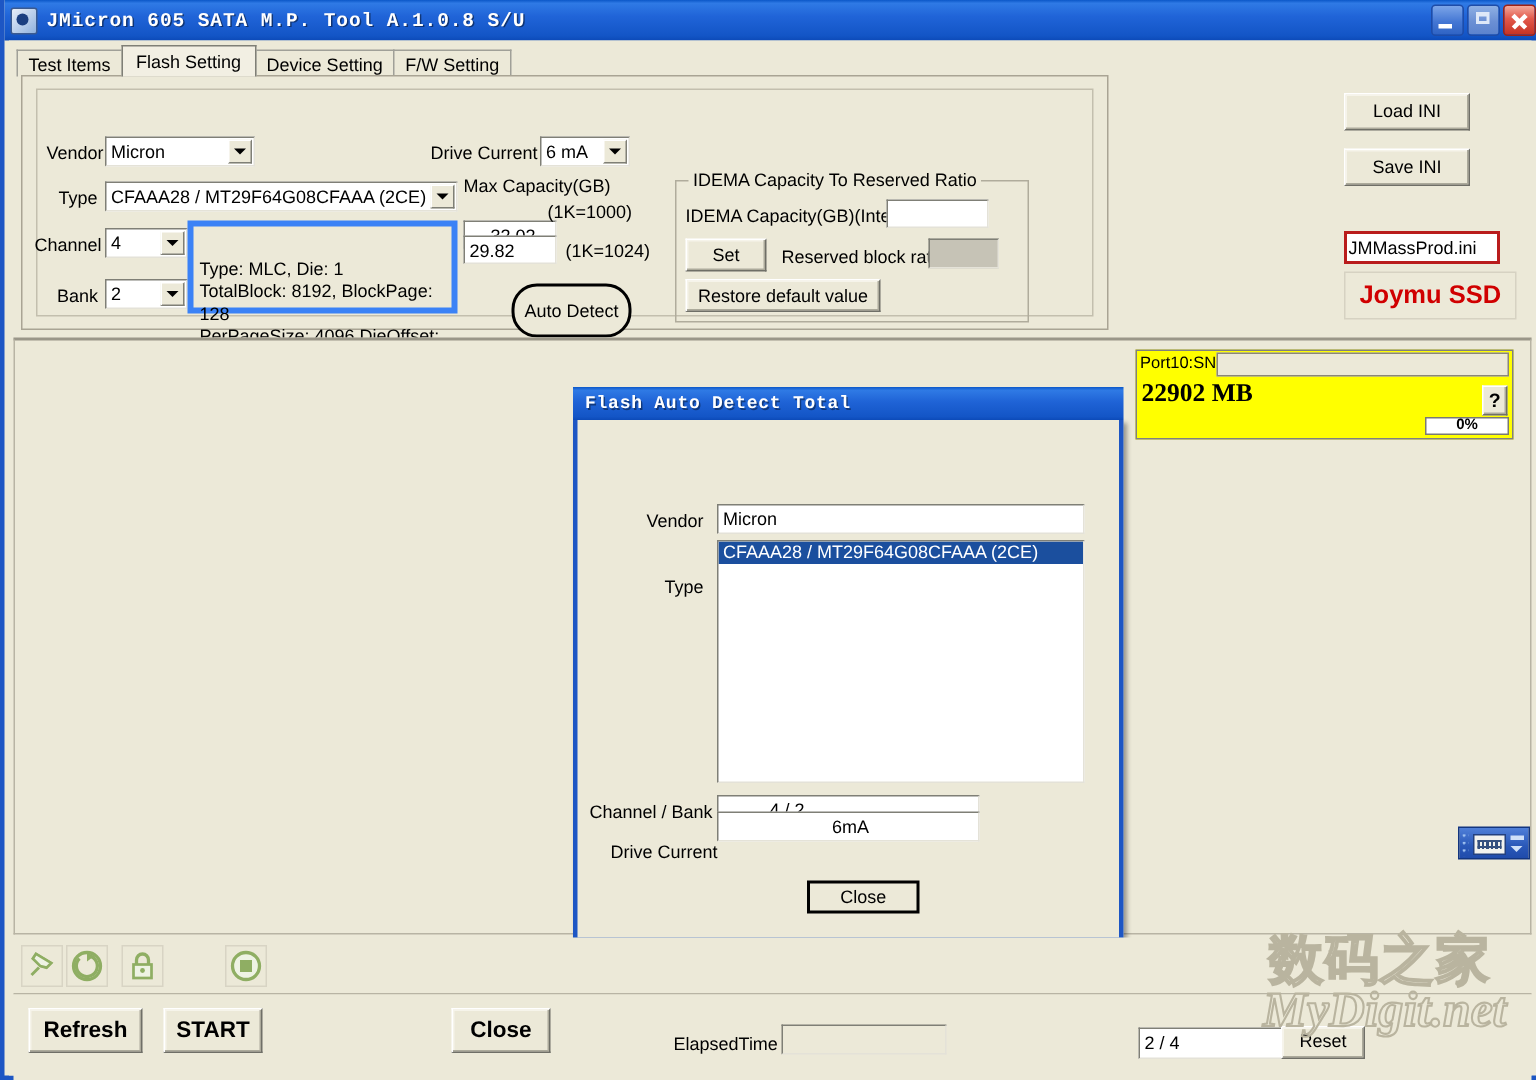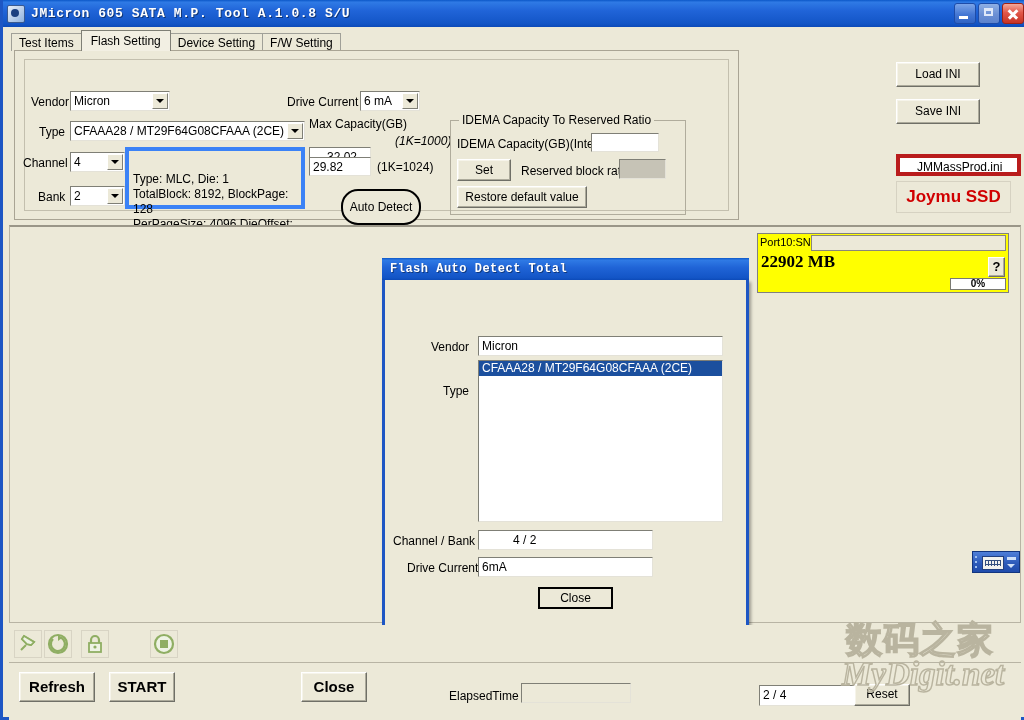--- a/index.html
+++ b/index.html
@@ -272,27 +272,27 @@
   
   .ini-panel {
     position: absolute;
     left: 880px; top: 26px;
     width: 138px;
     height: 170px;
   }
   .ini-name {
     position: absolute;
     left: 10px; top: 101px;
-    width: 125px; height: 22px;
+    width: 104px; height: 22px;
     box-sizing: border-box;
     background: #fff;
-    border: 4px solid #b91c1c;
+    border: 2px solid #b91c1c;
     font-size: 12px;
     line-height: 19px;
-    padding-left: 17px;
+    padding-left: 1px;
     color: #000;
     white-space: nowrap;
   }
   .ini-brand {
     position: absolute;
     left: 10px; top: 128px;
     width: 115px; height: 32px;
     box-sizing: border-box;
     background: #ece9d8;
     border: 1px solid #d6d2c2;
@@ -587,21 +587,21 @@
 PerPageSize: 4096 DieOffset: 0</div>
 
         <span class="lbl" style="left:272px; top:44px;">Drive Current</span>
         <div class="combo" style="left:345px; top:40px; width:60px; height:20px;">
           <span>6 mA</span>
           <span class="arrow"></span>
         </div>
 
         <span class="lbl" style="left:294px; top:66px;">Max Capacity(GB)</span>
         <div class="txt" style="left:294px; top:96px; width:62px; height:19px;padding-left:17px;">32.02</div>
-        <span class="lbl" style="left:380px; top:83px;font-style:italic;">(1K=1000)</span>
+        <span class="lbl" style="left:350px; top:83px;">(1K=1000)</span>
         <div class="txt" style="left:294px; top:106px; width:62px; height:19px;">29.82</div>
         <span class="lbl" style="left:362px; top:109px;">(1K=1024)</span>
 
         <div class="btn thick" style="left:326px; top:138px; width:80px; height:36px; line-height:32px;border-radius:17px;">Auto Detect</div>
       </div>
 
       <div class="group-idema">
         <span class="gtitle">IDEMA Capacity To Reserved Ratio</span>
         <span class="lbl" style="left:6px; top:16px;">IDEMA Capacity(GB)(Integer)</span>
         <div class="txt" style="left:140px; top:12px; width:68px; height:19px;"></div>
@@ -639,21 +639,21 @@
 
           <span class="lbl" style="left:58px; top:104px;">Type</span>
           <div class="listbox">
             <div class="item sel">CFAAA28  /  MT29F64G08CFAAA (2CE)</div>
           </div>
 
           <span class="lbl" style="left:8px; top:254px;">Channel / Bank</span>
           <div class="txt" style="left:93px; top:250px; width:175px; height:20px;padding-left:34px;">4 / 2</div>
 
           <span class="lbl" style="left:22px; top:281px;">Drive Current</span>
-          <div class="txt" style="left:93px; top:277px; width:175px; height:20px;">6mA</div>
+          <div class="txt" style="left:93px; top:261px; width:175px; height:20px;text-align:center;">6mA</div>
 
           <div class="btn thick" style="left:153px; top:307px; width:75px; height:22px; line-height:18px;">Close</div>
         </div>
       </div>
 
       <div class="toolbar">
         <div class="tool-btn" style="left:5px;">
           <svg width="26" height="26" viewBox="0 0 26 26">
             <path d="M6 19 L11 14 M9 5 l10 6 -3 3 -4 -1 -5 -5z" fill="none" stroke="#8fae63" stroke-width="2"></path>
             <path d="M9 5 l10 6 -3 3 -4 -1 -5 -5z" fill="#eef3e4" stroke="#8fae63" stroke-width="1.6"></path>

